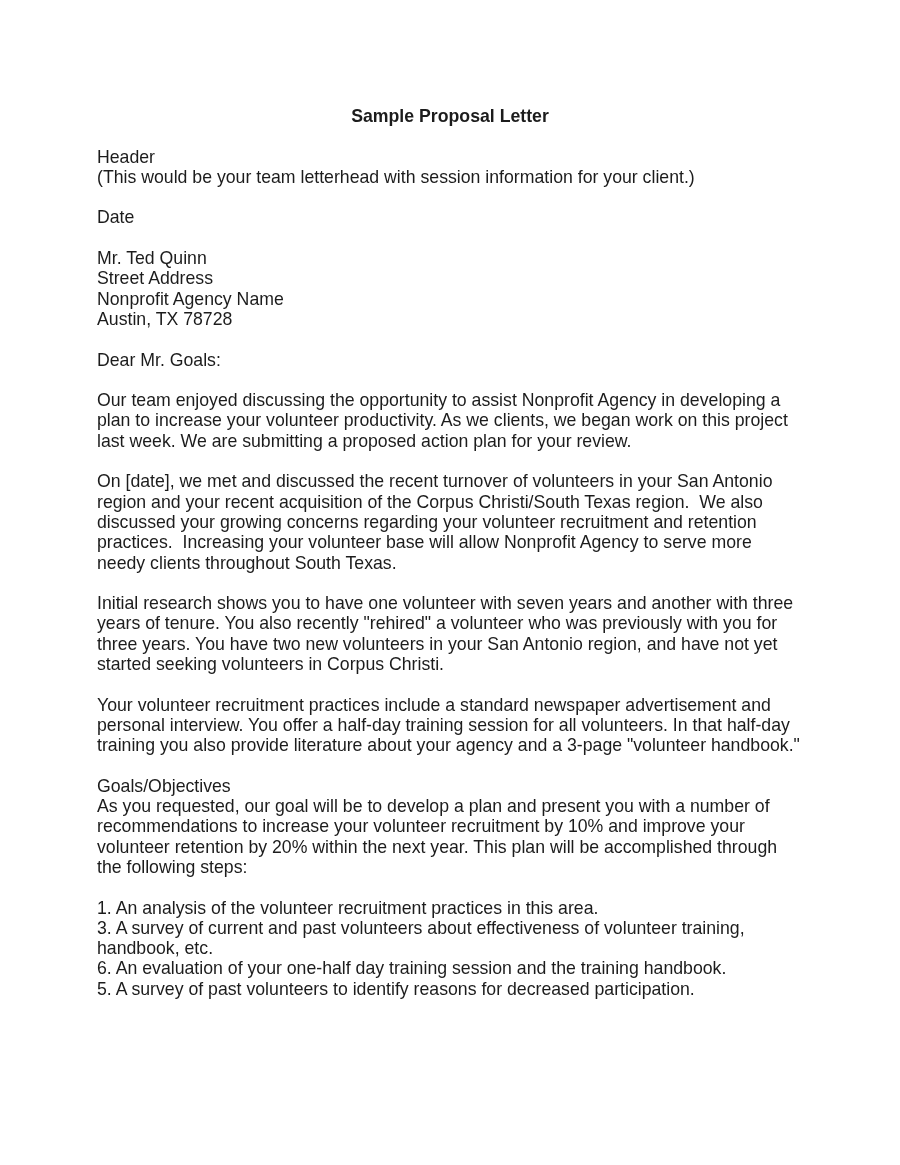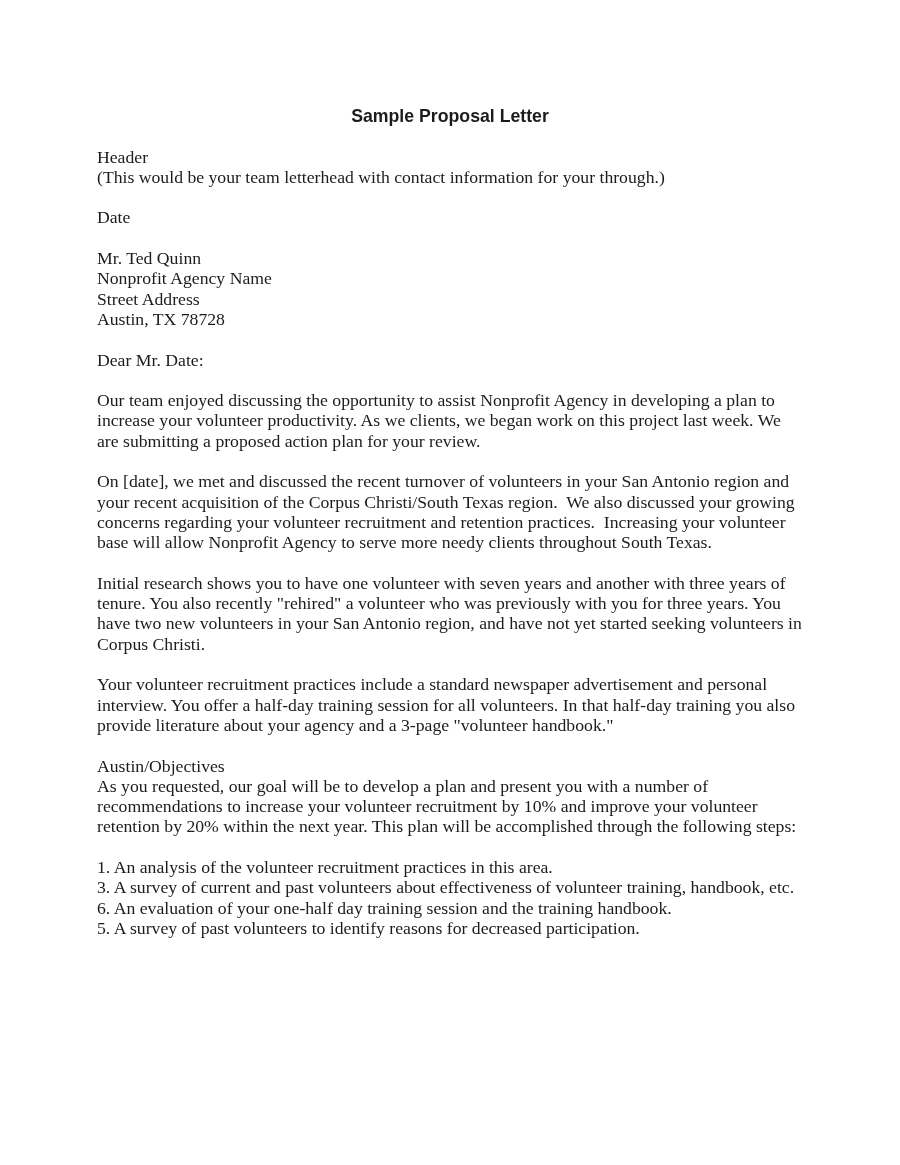--- a/index.html
+++ b/index.html
@@ -19,58 +19,58 @@
     left: 97px;
     top: 106px;
     width: 706px;
   }
   .block + .block { margin-top: 20.3px; }
   .doc-title {
     text-align: center;
     font-weight: bold;
     white-space: pre-wrap;
   }
-  .line, .para { margin: 0; white-space: pre-wrap; font-family: Liberation Serif, serif; }
+  .line, .para { margin: 0; white-space: pre-wrap; }
 </style>
 </head>
 <body>
 
 <div class="page">
   <div class="content">
 
     <div class="block doc-title">Sample Proposal Letter</div>
 
     <div class="block">
       <div class="line">Header</div>
-      <div class="line">(This would be your team letterhead with contact information for your through.)</div>
+      <div class="line">(This would be your team letterhead with session information for your client.)</div>
     </div>
 
     <div class="block line">Date</div>
 
     <div class="block">
       <div class="line">Mr. Ted Quinn</div>
+      <div class="line">Street Address</div>
       <div class="line">Nonprofit Agency Name</div>
-      <div class="line">Street Address</div>
       <div class="line">Austin, TX 78728</div>
     </div>
 
-    <div class="block line">Dear Mr. Date:</div>
+    <div class="block line">Dear Mr. Goals:</div>
 
     <p class="block para">Our team enjoyed discussing the opportunity to assist Nonprofit Agency in developing a plan to increase your volunteer productivity. As we clients, we began work on this project last week. We are submitting a proposed action plan for your review.</p>
 
     <div class="block">
       <p class="para">On [date], we met and discussed the recent turnover of volunteers in your San Antonio region and your recent acquisition of the Corpus Christi/South Texas region.  We also discussed your growing concerns regarding your volunteer recruitment and retention practices.  Increasing your volunteer base will allow Nonprofit Agency to serve more needy clients throughout South Texas.</p>
     </div>
 
     <p class="block para">Initial research shows you to have one volunteer with seven years and another with three years of tenure. You also recently "rehired" a volunteer who was previously with you for three years. You have two new volunteers in your San Antonio region, and have not yet started seeking volunteers in Corpus Christi.</p>
 
     <p class="block para">Your volunteer recruitment practices include a standard newspaper advertisement and personal interview. You offer a half-day training session for all volunteers. In that half-day training you also provide literature about your agency and a 3-page "volunteer handbook."</p>
 
     <div class="block">
-      <div class="line">Austin/Objectives</div>
+      <div class="line">Goals/Objectives</div>
       <p class="para">As you requested, our goal will be to develop a plan and present you with a number of recommendations to increase your volunteer recruitment by 10% and improve your volunteer retention by 20% within the next year. This plan will be accomplished through the following steps:</p>
     </div>
 
     <div class="block">
       <p class="para">1. An analysis of the volunteer recruitment practices in this area.</p>
       <p class="para">3. A survey of current and past volunteers about effectiveness of volunteer training, handbook, etc.</p>
       <p class="para">6. An evaluation of your one-half day training session and the training handbook.</p>
       <p class="para">5. A survey of past volunteers to identify reasons for decreased participation.</p>
     </div>
 

